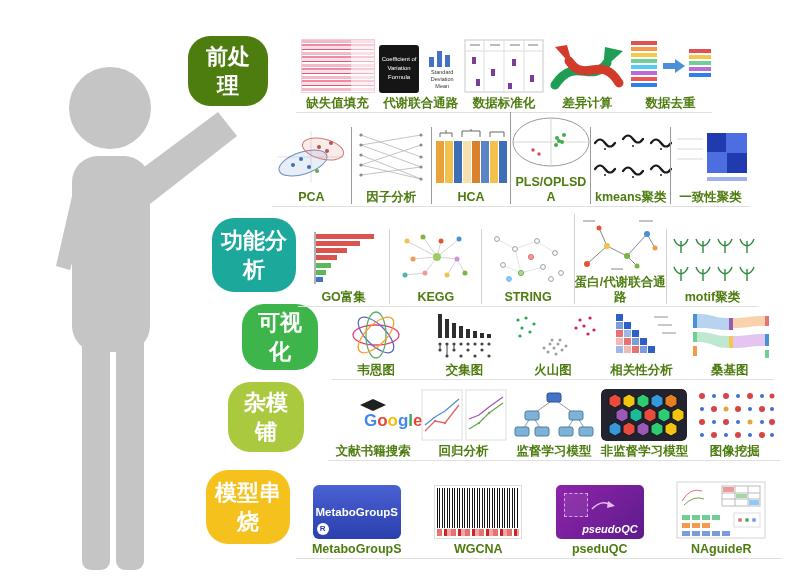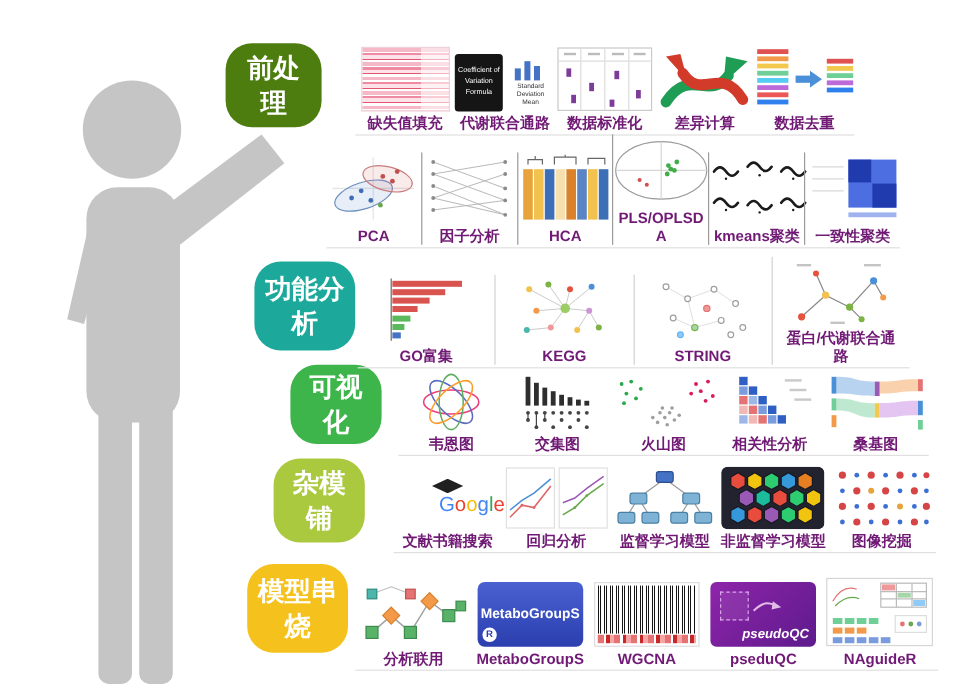--- a/index.html
+++ b/index.html
@@ -22,34 +22,34 @@
   #row1{left:296px;top:26px;width:416px;height:84px;}
   #row2{left:272px;top:116px;width:478px;height:88px;}
   #row3{left:298px;top:212px;width:460px;height:92px;}
   #row4{left:332px;top:303px;width:442px;height:74px;}
   #row5{left:328px;top:384px;width:452px;height:74px;}
   #row6{left:296px;top:474px;width:486px;height:82px;}
   .cell{flex:1;min-width:0;display:flex;flex-direction:column;align-items:center;justify-content:flex-end;}
   #row2 .cell + .cell{border-left:1px solid #9a9a9a;}
   #row3 .cell + .cell{border-left:1px solid #d2d2d2;}
   .thumb{display:flex;align-items:center;justify-content:center;}
-  .lbl{font-size:12.5px;font-weight:bold;color:#701a75;text-align:center;line-height:1.15;
+  .lbl{font-size:12.5px;font-weight:bold;color:#4d7c0f;text-align:center;line-height:1.15;
        margin-top:3px;max-width:92px;word-break:break-all;}
   
   .mv{width:72px;height:52px;border:1px solid #f0d0d8;
       background:linear-gradient(90deg,rgba(255,255,255,0) 0 68%,rgba(255,255,255,.55) 68% 100%),
       repeating-linear-gradient(180deg,#f5b8c6 0 3px,#ffffff 3px 4px,#ef8ba1 4px 6px,#fde3e9 6px 9px,#e2556e 9px 10px,#ffffff 10px 12px);}
   .cv{display:flex;gap:3px;align-items:center;}
   .cv-box{width:46px;height:48px;background:#151515;color:#fff;font-size:6px;display:flex;
           flex-direction:column;justify-content:center;text-align:center;border-radius:3px;line-height:1.5;}
   .cv-side{display:flex;flex-direction:column;align-items:center;}
   .cv-cap{font-size:5.5px;color:#333;text-align:center;line-height:1.3;}
   
   .gs{display:flex;flex-direction:column;align-items:center;justify-content:center;height:52px;}
-  .gword{font-size:17px;font-weight:normal;letter-spacing:0;margin-left:40px;}
+  .gword{font-size:17px;font-weight:bold;letter-spacing:0;margin-left:40px;}
   
   .metabo{width:88px;height:54px;border-radius:6px;background:linear-gradient(180deg,#4A61D2,#2B3FAE);
           display:flex;align-items:center;justify-content:center;color:#fff;font-weight:bold;font-size:11.5px;position:relative;}
   .rbadge{position:absolute;left:4px;bottom:4px;width:12px;height:12px;border-radius:50%;background:#fff;
           color:#2B3FAE;font-size:8px;font-weight:bold;display:flex;align-items:center;justify-content:center;}
   .wgcna{width:88px;height:54px;border:1px solid #ddd;background:#fff;display:flex;flex-direction:column;box-sizing:border-box;}
   .wg-dend{flex:1;margin:2px 2px 0;background:repeating-linear-gradient(90deg,#141414 0 1px,#fff 1px 2px,#141414 2px 3px,#fff 3px 5px);}
   .wg-strip{height:7px;margin:1px 2px 2px;background:repeating-linear-gradient(90deg,#E57373 0 5px,#fff 5px 7px,#C62828 7px 10px,#F6A5A5 10px 14px);}
   .pqc{width:88px;height:54px;border-radius:5px;background:linear-gradient(135deg,#8E24AA,#5E1B8C);position:relative;overflow:hidden;}
   .pqc-sq{position:absolute;left:8px;top:8px;width:22px;height:22px;border:1px dashed #D9A6E8;background:rgba(255,255,255,.08);}
@@ -392,20 +392,37 @@
             <circle cx="60" cy="52" r="2.5" fill="#7CB342"></circle>
             <circle cx="78" cy="34" r="2.5" fill="#F2994A"></circle>
         <g fill="#c4c4c4">
               <rect x="6" y="6" width="12" height="2"></rect>
               <rect x="62" y="6" width="14" height="2"></rect>
               <rect x="34" y="54" width="12" height="2"></rect>
             </g>
       </svg>
         </div>
       <div class="lbl">蛋白/代谢联合通路</div>
+    </div>
+    <div class="cell">
+      <div class="thumb">
+          <svg width="86" height="58" viewBox="0 0 86 58">
+        <g stroke="#2E8B3D" stroke-width="1.4" fill="none">
+          <path transform="translate(12,24)" d="M0,0 v-12 M0,-7 q-5,-1 -7,-7 M0,-7 q5,-1 7,-7"></path>
+          <path transform="translate(34,24)" d="M0,0 v-12 M0,-7 q-5,-1 -7,-7 M0,-7 q5,-1 7,-7"></path>
+          <path transform="translate(56,24)" d="M0,0 v-12 M0,-7 q-5,-1 -7,-7 M0,-7 q5,-1 7,-7"></path>
+          <path transform="translate(78,24)" d="M0,0 v-12 M0,-7 q-5,-1 -7,-7 M0,-7 q5,-1 7,-7"></path>
+          <path transform="translate(12,52)" d="M0,0 v-12 M0,-7 q-5,-1 -7,-7 M0,-7 q5,-1 7,-7"></path>
+          <path transform="translate(34,52)" d="M0,0 v-12 M0,-7 q-5,-1 -7,-7 M0,-7 q5,-1 7,-7"></path>
+          <path transform="translate(56,52)" d="M0,0 v-12 M0,-7 q-5,-1 -7,-7 M0,-7 q5,-1 7,-7"></path>
+          <path transform="translate(78,52)" d="M0,0 v-12 M0,-7 q-5,-1 -7,-7 M0,-7 q5,-1 7,-7"></path>
+        </g>
+      </svg>
+        </div>
+      <div class="lbl">motif聚类</div>
     </div>
   </div>
 
   <div class="row" id="row4">
     <div class="cell">
       <div class="thumb">
           <svg width="86" height="50" viewBox="0 0 86 50">
         <g fill="none" stroke-width="1.3" opacity=".85">
           <ellipse cx="43" cy="25" rx="23" ry="10" stroke="#E91E63"></ellipse>
           <ellipse cx="43" cy="25" rx="23" ry="10" stroke="#3F51B5" transform="rotate(45 43 25)"></ellipse>
@@ -657,37 +674,20 @@
         </g>
       </svg>
         </div>
       <div class="lbl">图像挖掘</div>
     </div>
   </div>
 
   <div class="row" id="row6">
     <div class="cell">
       <div class="thumb">
-          <svg width="90" height="58" viewBox="0 0 90 58">
-        <polyline points="10,46 26,32 42,46 58,20 74,32 84,24" fill="none" stroke="#9e9e9e" stroke-width="1.2"></polyline>
-        <polyline points="10,14 26,8 42,14" fill="none" stroke="#bdbdbd" stroke-width="1"></polyline>
-        <rect x="5" y="41" width="10" height="10" fill="#58B368" stroke="#3C8C4E"></rect>
-        <rect x="37" y="41" width="10" height="10" fill="#58B368" stroke="#3C8C4E"></rect>
-        <rect x="69" y="27" width="10" height="10" fill="#58B368" stroke="#3C8C4E"></rect>
-        <rect x="21" y="27" width="10" height="10" transform="rotate(45 26 32)" fill="#F2994A" stroke="#D9822B"></rect>
-        <rect x="53" y="15" width="10" height="10" transform="rotate(45 58 20)" fill="#F2994A" stroke="#D9822B"></rect>
-        <rect x="6" y="10" width="8" height="8" fill="#4DB6AC" stroke="#2E8B80"></rect>
-        <rect x="38" y="10" width="8" height="8" fill="#E57373" stroke="#C25050"></rect>
-        <rect x="80" y="20" width="8" height="8" fill="#58B368" stroke="#3C8C4E"></rect>
-      </svg>
-        </div>
-      <div class="lbl">分析联用</div>
-    </div>
-    <div class="cell">
-      <div class="thumb">
           <div class="metabo">
         <span>MetaboGroupS</span>
         <span class="rbadge">R</span>
       </div>
         </div>
       <div class="lbl">MetaboGroupS</div>
     </div>
     <div class="cell">
       <div class="thumb">
           <div class="wgcna">

